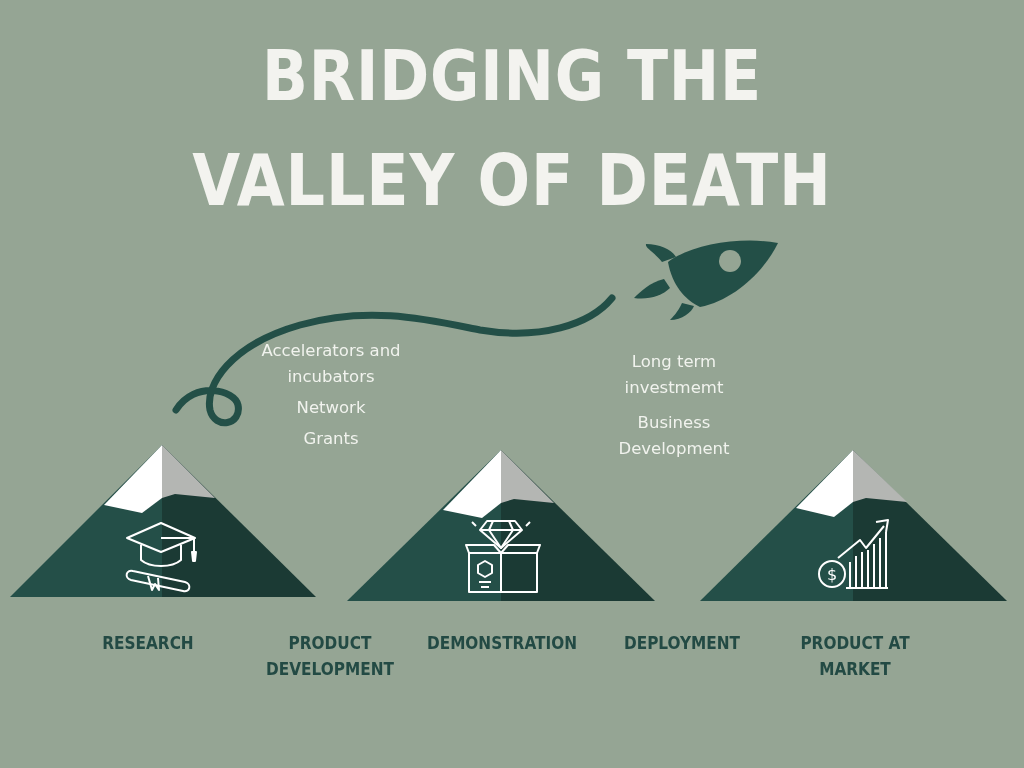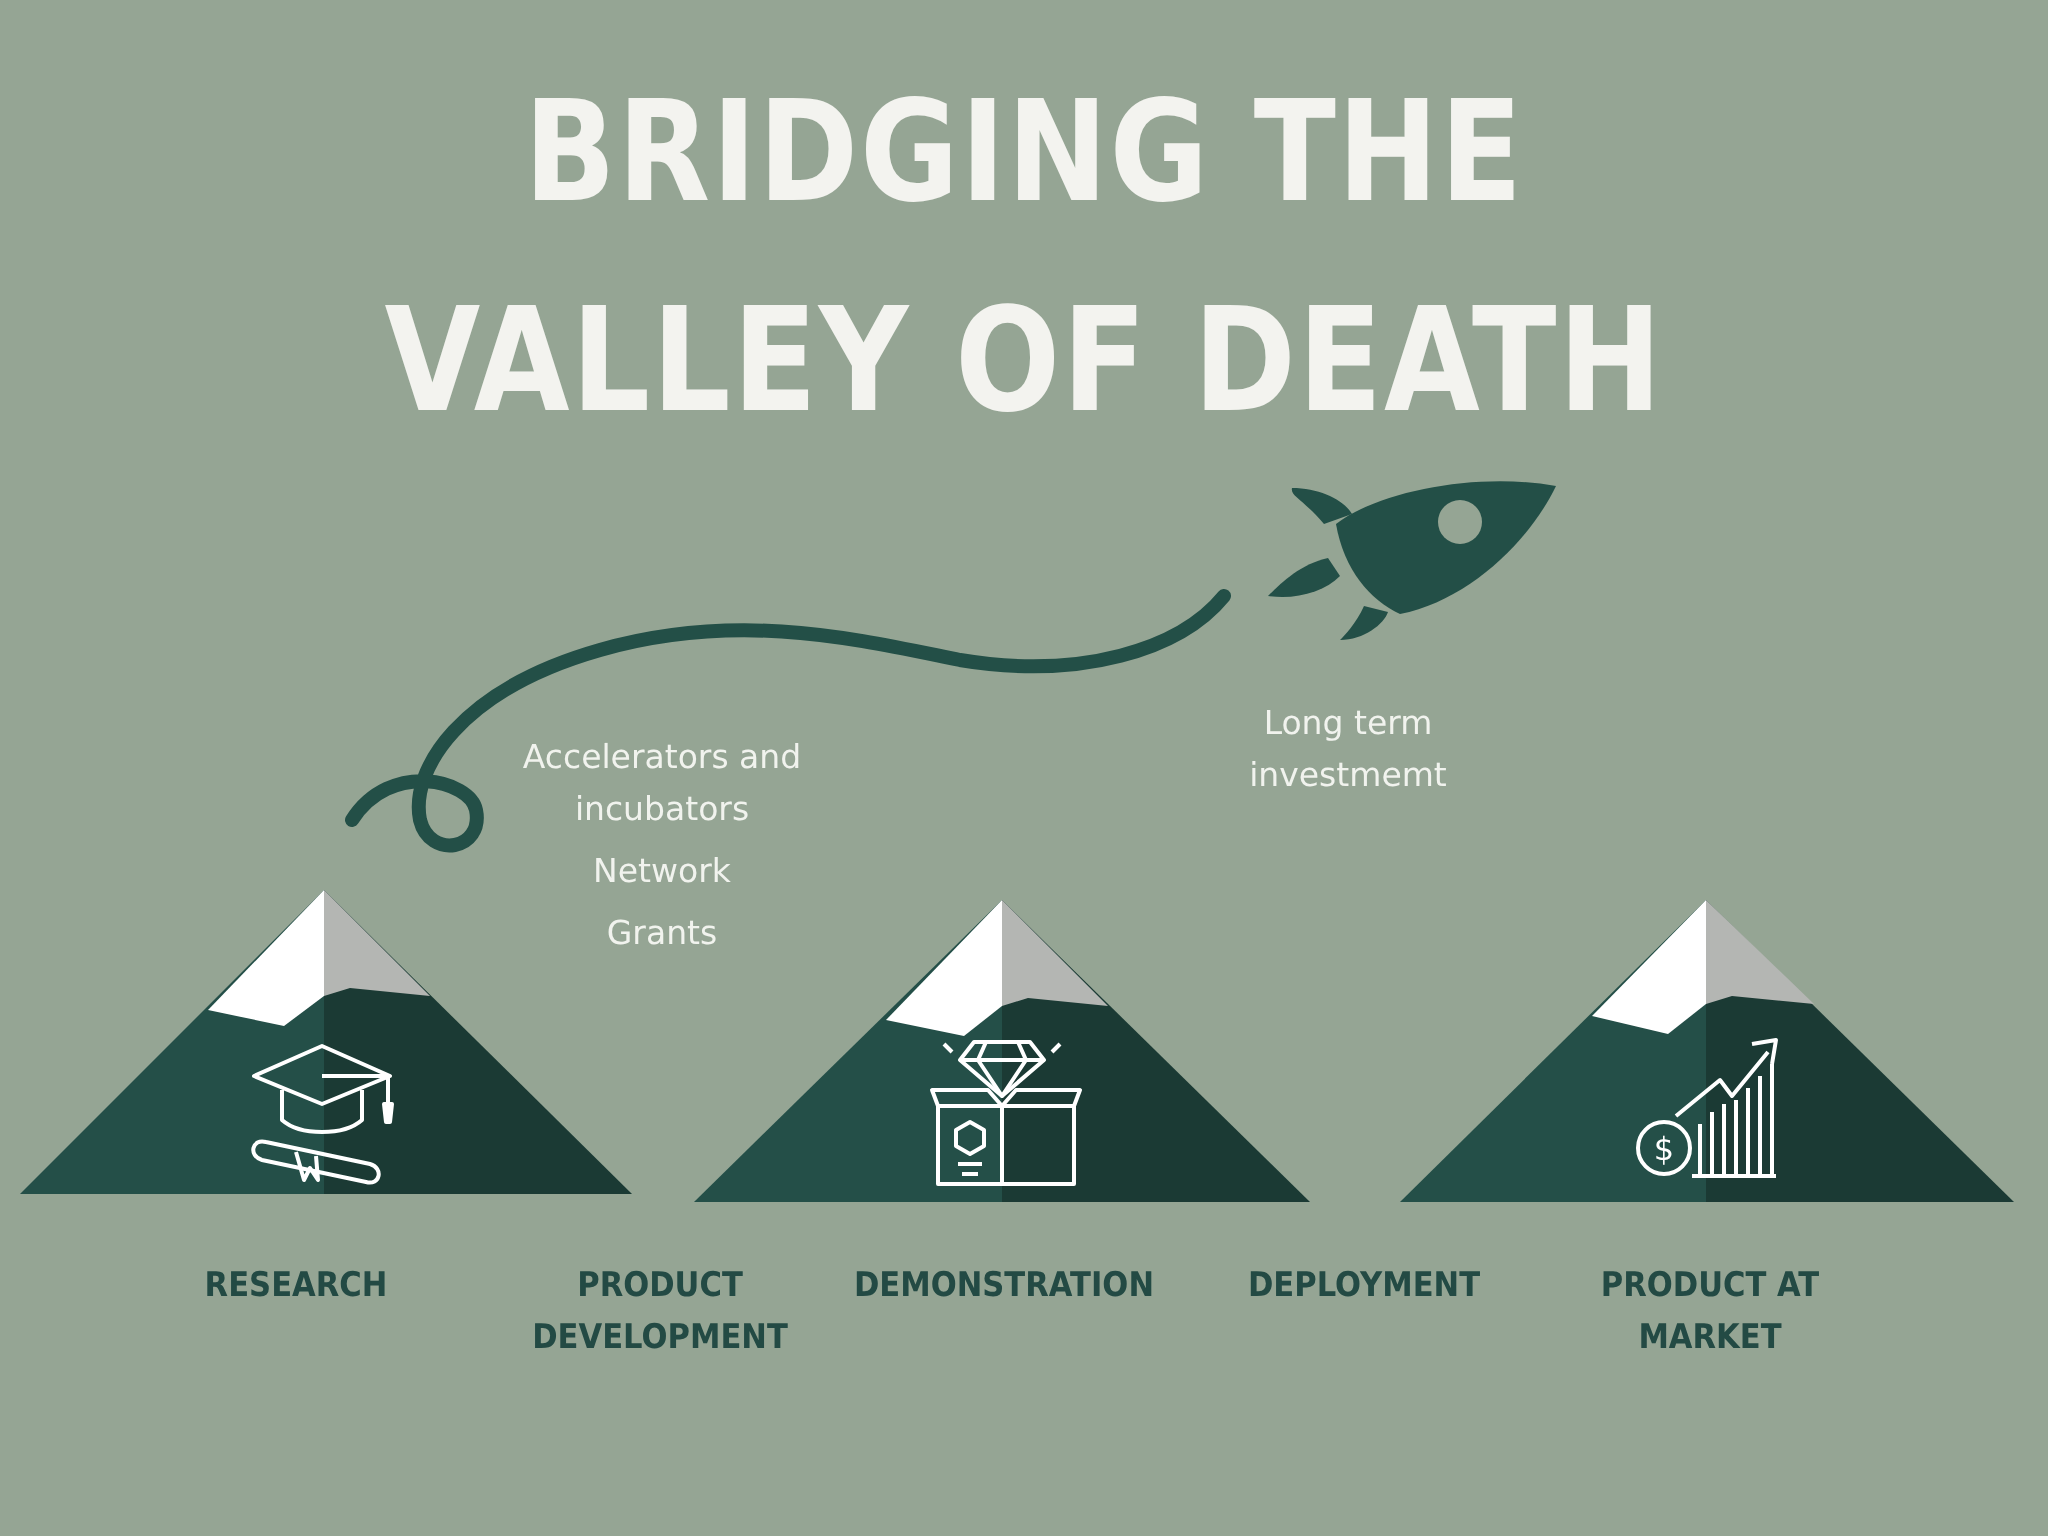--- a/index.html
+++ b/index.html
@@ -103,27 +103,28 @@
     <line x1="856" y1="556" x2="856" y2="588"></line>
     <line x1="862" y1="552" x2="862" y2="588"></line>
     <line x1="868" y1="550" x2="868" y2="588"></line>
     <line x1="874" y1="544" x2="874" y2="588"></line>
     <line x1="880" y1="538" x2="880" y2="588"></line>
     <line x1="886" y1="532" x2="886" y2="588"></line>
     <line x1="846" y1="588" x2="888" y2="588"></line>
   </g>
 </svg>
 
-<div class="list" style="left:252px; top:366px; width:158px;">
+<div class="list" style="left:252px; top:338px; width:158px;">
   <div class="item" style="line-height:26px;">Accelerators and incubators</div>
   <div class="item">Network</div>
   <div class="item">Grants</div>
 </div>
 
 <div class="list" style="left:604px; top:349px; width:140px;">
   <div class="item" style="margin-bottom:9px;">Long term investmemt</div>
+  <div class="item">Business Development</div>
 </div>
 
 <div class="label" style="left:78px; top:630px; width:140px;">RESEARCH</div>
 <div class="label" style="left:255px; top:630px; width:150px;">PRODUCT DEVELOPMENT</div>
 <div class="label" style="left:412px; top:630px; width:180px;">DEMONSTRATION</div>
 <div class="label" style="left:608px; top:630px; width:148px;">DEPLOYMENT</div>
 <div class="label" style="left:785px; top:630px; width:140px;">PRODUCT AT MARKET</div>
 
 </body></html>

